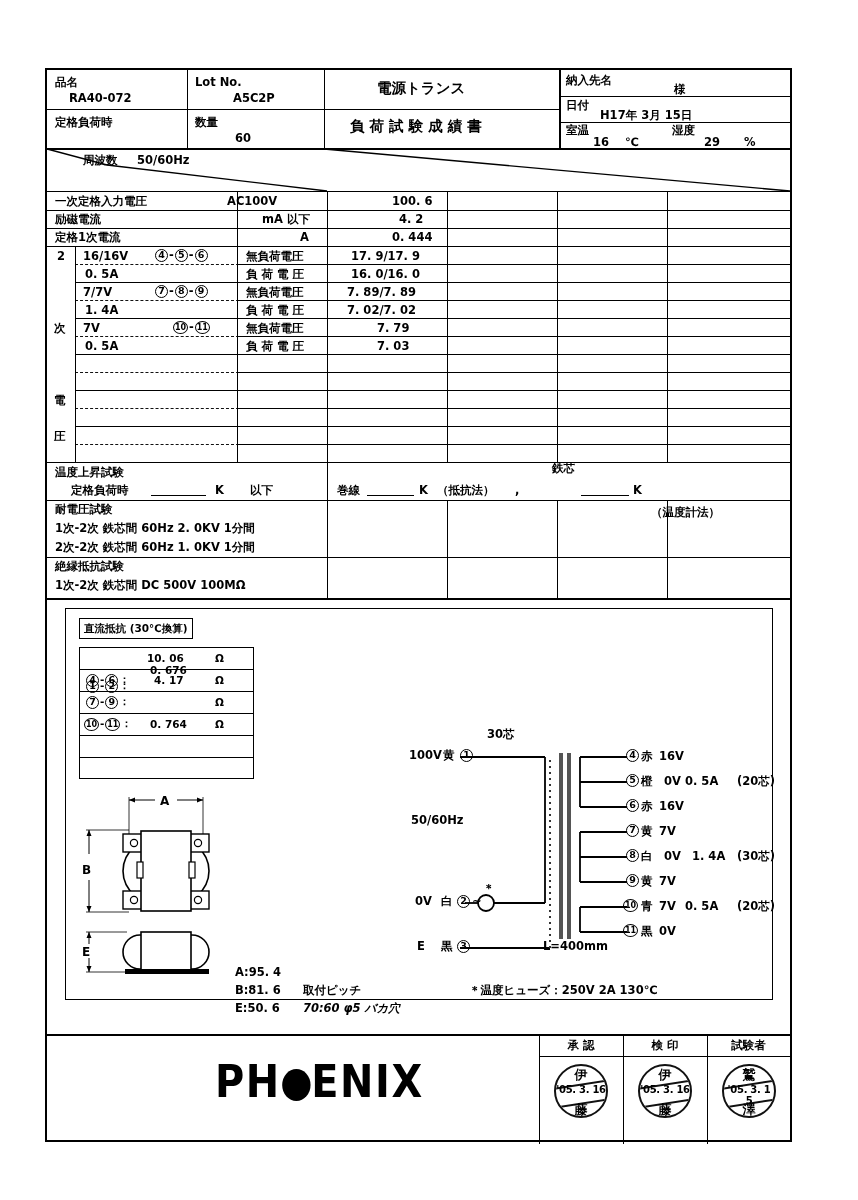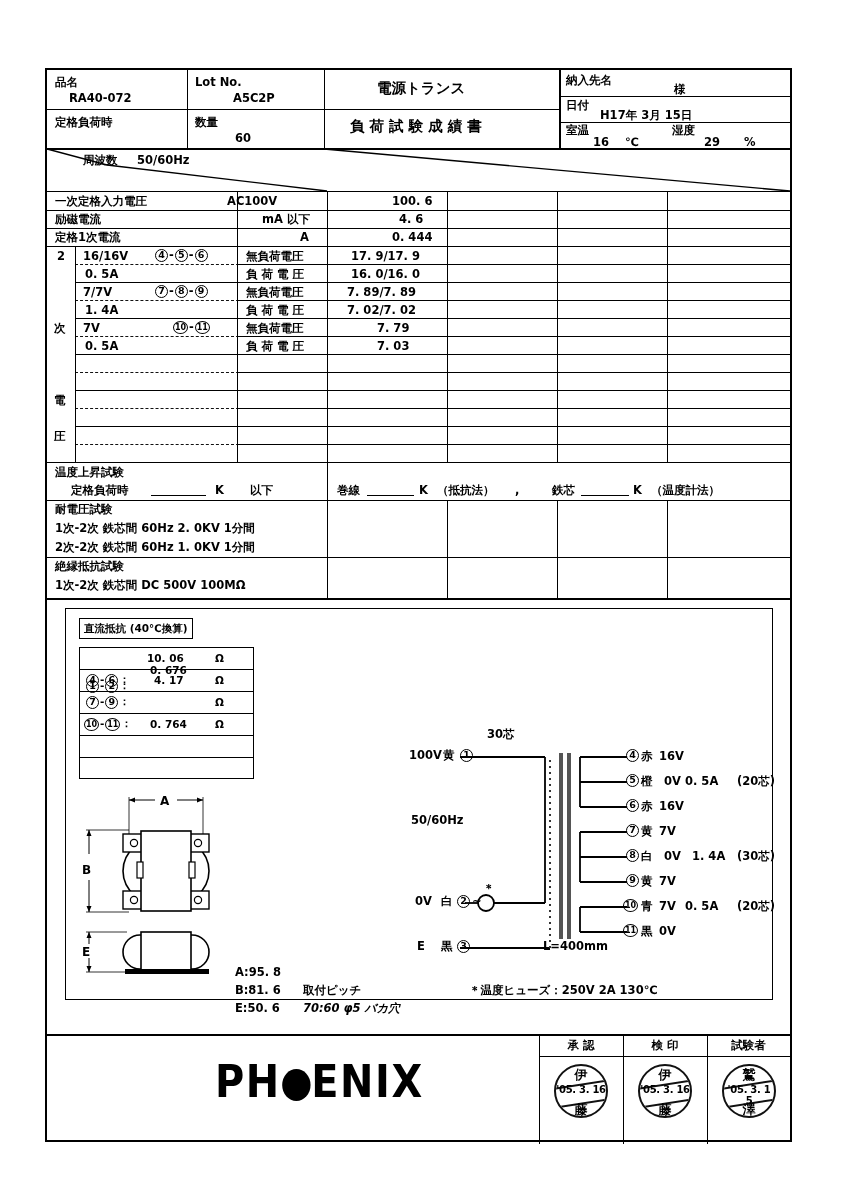--- a/index.html
+++ b/index.html
@@ -147,21 +147,21 @@
 
   <div class="bk hline" style="left:0; top:140px; width:743px;"></div>
   <div class="bk hline" style="left:0; top:158px; width:743px;"></div>
   <div class="bk hline" style="left:0; top:176px; width:743px;"></div>
 
   <span class="t" style="left:8px; top:125px;">一次定格入力電圧</span>
   <span class="t" style="left:180px; top:125px;">AC100V</span>
   <span class="t" style="left:345px; top:125px;">100. 6</span>
   <span class="t" style="left:8px; top:143px;font-family:Liberation Mono, monospace;">励磁電流</span>
   <span class="t" style="left:215px; top:143px;">mA 以下</span>
-  <span class="t" style="left:352px; top:143px;">4. 6</span>
+  <span class="t" style="left:352px; top:143px;">4. 2</span>
   <span class="t" style="left:8px; top:161px;">定格1次電流</span>
   <span class="t" style="left:253px; top:161px;">A</span>
   <span class="t" style="left:345px; top:161px;">0. 444</span>
 
   <div class="bk hline" style="left:28px; top:212px; width:715px;"></div>
   <div class="bk hline" style="left:28px; top:248px; width:715px;"></div>
   <div class="bk hline" style="left:28px; top:284px; width:715px;"></div>
   <div class="bk hline" style="left:28px; top:320px; width:715px;"></div>
   <div class="bk hline" style="left:28px; top:356px; width:715px;"></div>
   <div class="bk hline" style="left:0; top:392px; width:743px;"></div>
@@ -219,45 +219,45 @@
   <span class="t" style="left:24px; top:414px;">定格負荷時</span>
   <div class="bk hline" style="left:104px; top:425px; width:55px;"></div>
   <span class="t" style="left:168px; top:414px;">K</span>
   <span class="t" style="left:203px; top:414px;">以下</span>
 
   <span class="t" style="left:290px; top:414px;">巻線</span>
   <div class="bk hline" style="left:320px; top:425px; width:47px;"></div>
   <span class="t" style="left:372px; top:414px;">K</span>
   <span class="t" style="left:390px; top:414px;">（抵抗法）</span>
   <span class="t" style="left:468px; top:414px;">,</span>
-  <span class="t" style="left:505px; top:414px;">鉄芯</span>
+  <span class="t" style="left:505px; top:392px;">鉄芯</span>
   <div class="bk hline" style="left:534px; top:425px; width:48px;"></div>
   <span class="t" style="left:586px; top:414px;">K</span>
-  <span class="t" style="left:604px; top:414px;">（温度計法）</span>
+  <span class="t" style="left:604px; top:436px;">（温度計法）</span>
 
   <div class="bk hline" style="left:0; top:430px; width:743px;"></div>
 
   <span class="t" style="left:8px; top:433px;">耐電圧試験</span>
   <span class="t" style="left:8px; top:452px;">1次-2次 鉄芯間 60Hz 2. 0KV 1分間</span>
   <span class="t" style="left:8px; top:471px;">2次-2次 鉄芯間 60Hz 1. 0KV 1分間</span>
   <div class="bk hline" style="left:0; top:487px; width:743px;"></div>
 
   <span class="t" style="left:8px; top:490px;">絶縁抵抗試験</span>
   <span class="t" style="left:8px; top:509px;">1次-2次 鉄芯間 DC 500V 100MΩ</span>
   <div class="bk hline2" style="left:0; top:528px; width:743px;"></div>
 
   <div class="bk vline" style="left:280px; top:392px; height:136px;"></div>
   <div class="bk vline" style="left:400px; top:430px; height:98px;"></div>
   <div class="bk vline" style="left:510px; top:430px; height:98px;"></div>
   <div class="bk vline" style="left:620px; top:430px; height:98px;"></div>
 
   <div style="position:absolute; left:18px; top:538px; width:708px; height:392px; border:1.6px solid #000;"></div>
 
   <div style="position:absolute; left:32px; top:548px; width:114px; height:21px; border:1.4px solid #000;"></div>
-  <span class="t sm" style="left:37px; top:552px;">直流抵抗 (40℃換算)</span>
+  <span class="t sm" style="left:37px; top:552px;">直流抵抗 (30℃換算)</span>
 
   <div style="position:absolute; left:32px; top:577px; width:175px; height:132px; border:1.3px solid #000;"></div>
   <div class="bk hline" style="left:32px; top:599px; width:175px;"></div>
   <div class="bk hline" style="left:32px; top:621px; width:175px;"></div>
   <div class="bk hline" style="left:32px; top:643px; width:175px;"></div>
   <div class="bk hline" style="left:32px; top:665px; width:175px;"></div>
   <div class="bk hline" style="left:32px; top:687px; width:175px;"></div>
 
   <span class="t sm" style="left:38px; top:581px;margin-top:28px;"><span class="circnum">1</span>-<span class="circnum">2</span>：</span>
   <span class="t sm" style="left:100px; top:582px;">10. 06</span>
@@ -399,21 +399,21 @@
   <span class="t" style="left:612px; top:830px;">7V</span>
   <span class="t" style="left:638px; top:830px;">0. 5A</span>
   <span class="t" style="left:690px; top:830px;">(20芯)</span>
 
   <span class="t" style="left:575px; top:854px;"><span class="circnum wide">11</span></span>
   <span class="t" style="left:594px; top:855px;">黒</span>
   <span class="t" style="left:612px; top:855px;">0V</span>
 
   <span class="t" style="left:496px; top:870px;">L=400mm</span>
 
-  <span class="t" style="left:188px; top:896px;">A:95. 8</span>
+  <span class="t" style="left:188px; top:896px;">A:95. 4</span>
   <span class="t" style="left:188px; top:914px;">B:81. 6</span>
   <span class="t" style="left:188px; top:932px;">E:50. 6</span>
   <span class="t" style="left:256px; top:914px;">取付ピッチ</span>
   <span class="t" style="left:256px; top:932px;font-style:italic;">70:60 φ5 バカ穴</span>
   <span class="t" style="left:422px; top:914px;">＊温度ヒューズ：250V 2A 130℃</span>
 
   <div class="bk hline2" style="left:0; top:964px; width:743px;"></div>
   <div class="bk vline" style="left:492px; top:964px; height:110px;"></div>
   <div class="bk vline" style="left:576px; top:964px; height:110px;"></div>
   <div class="bk vline" style="left:660px; top:964px; height:110px;"></div>

